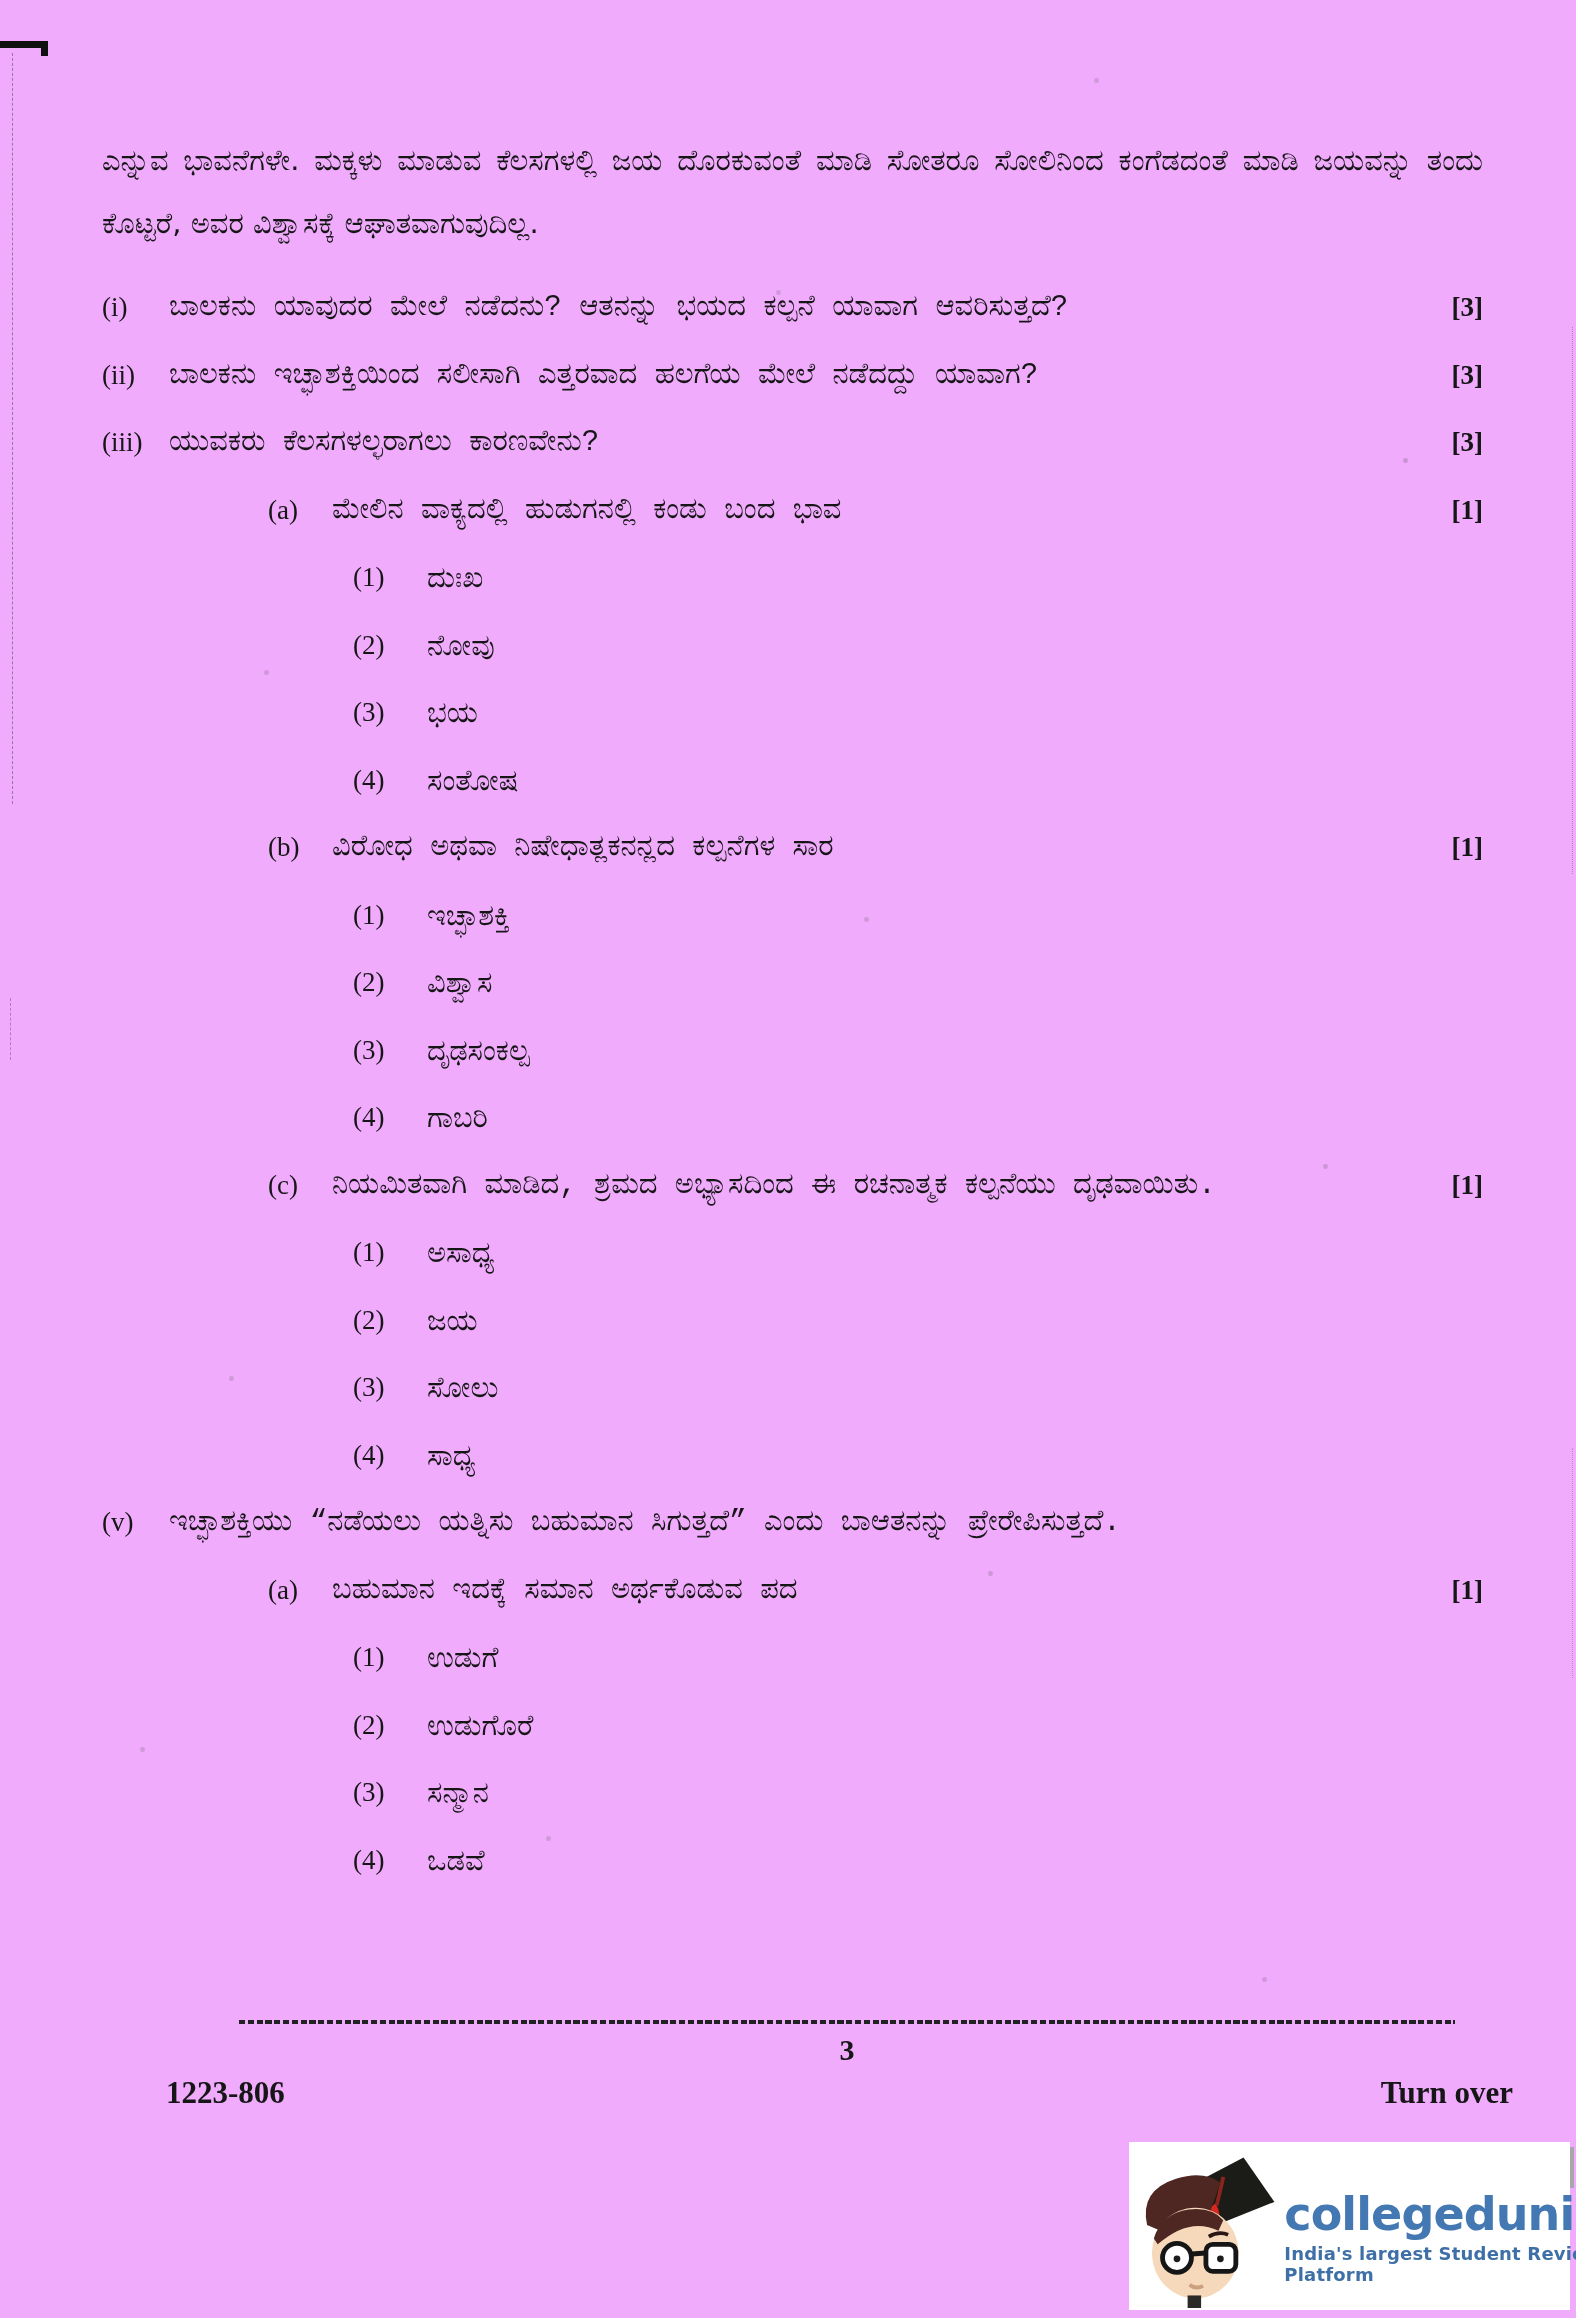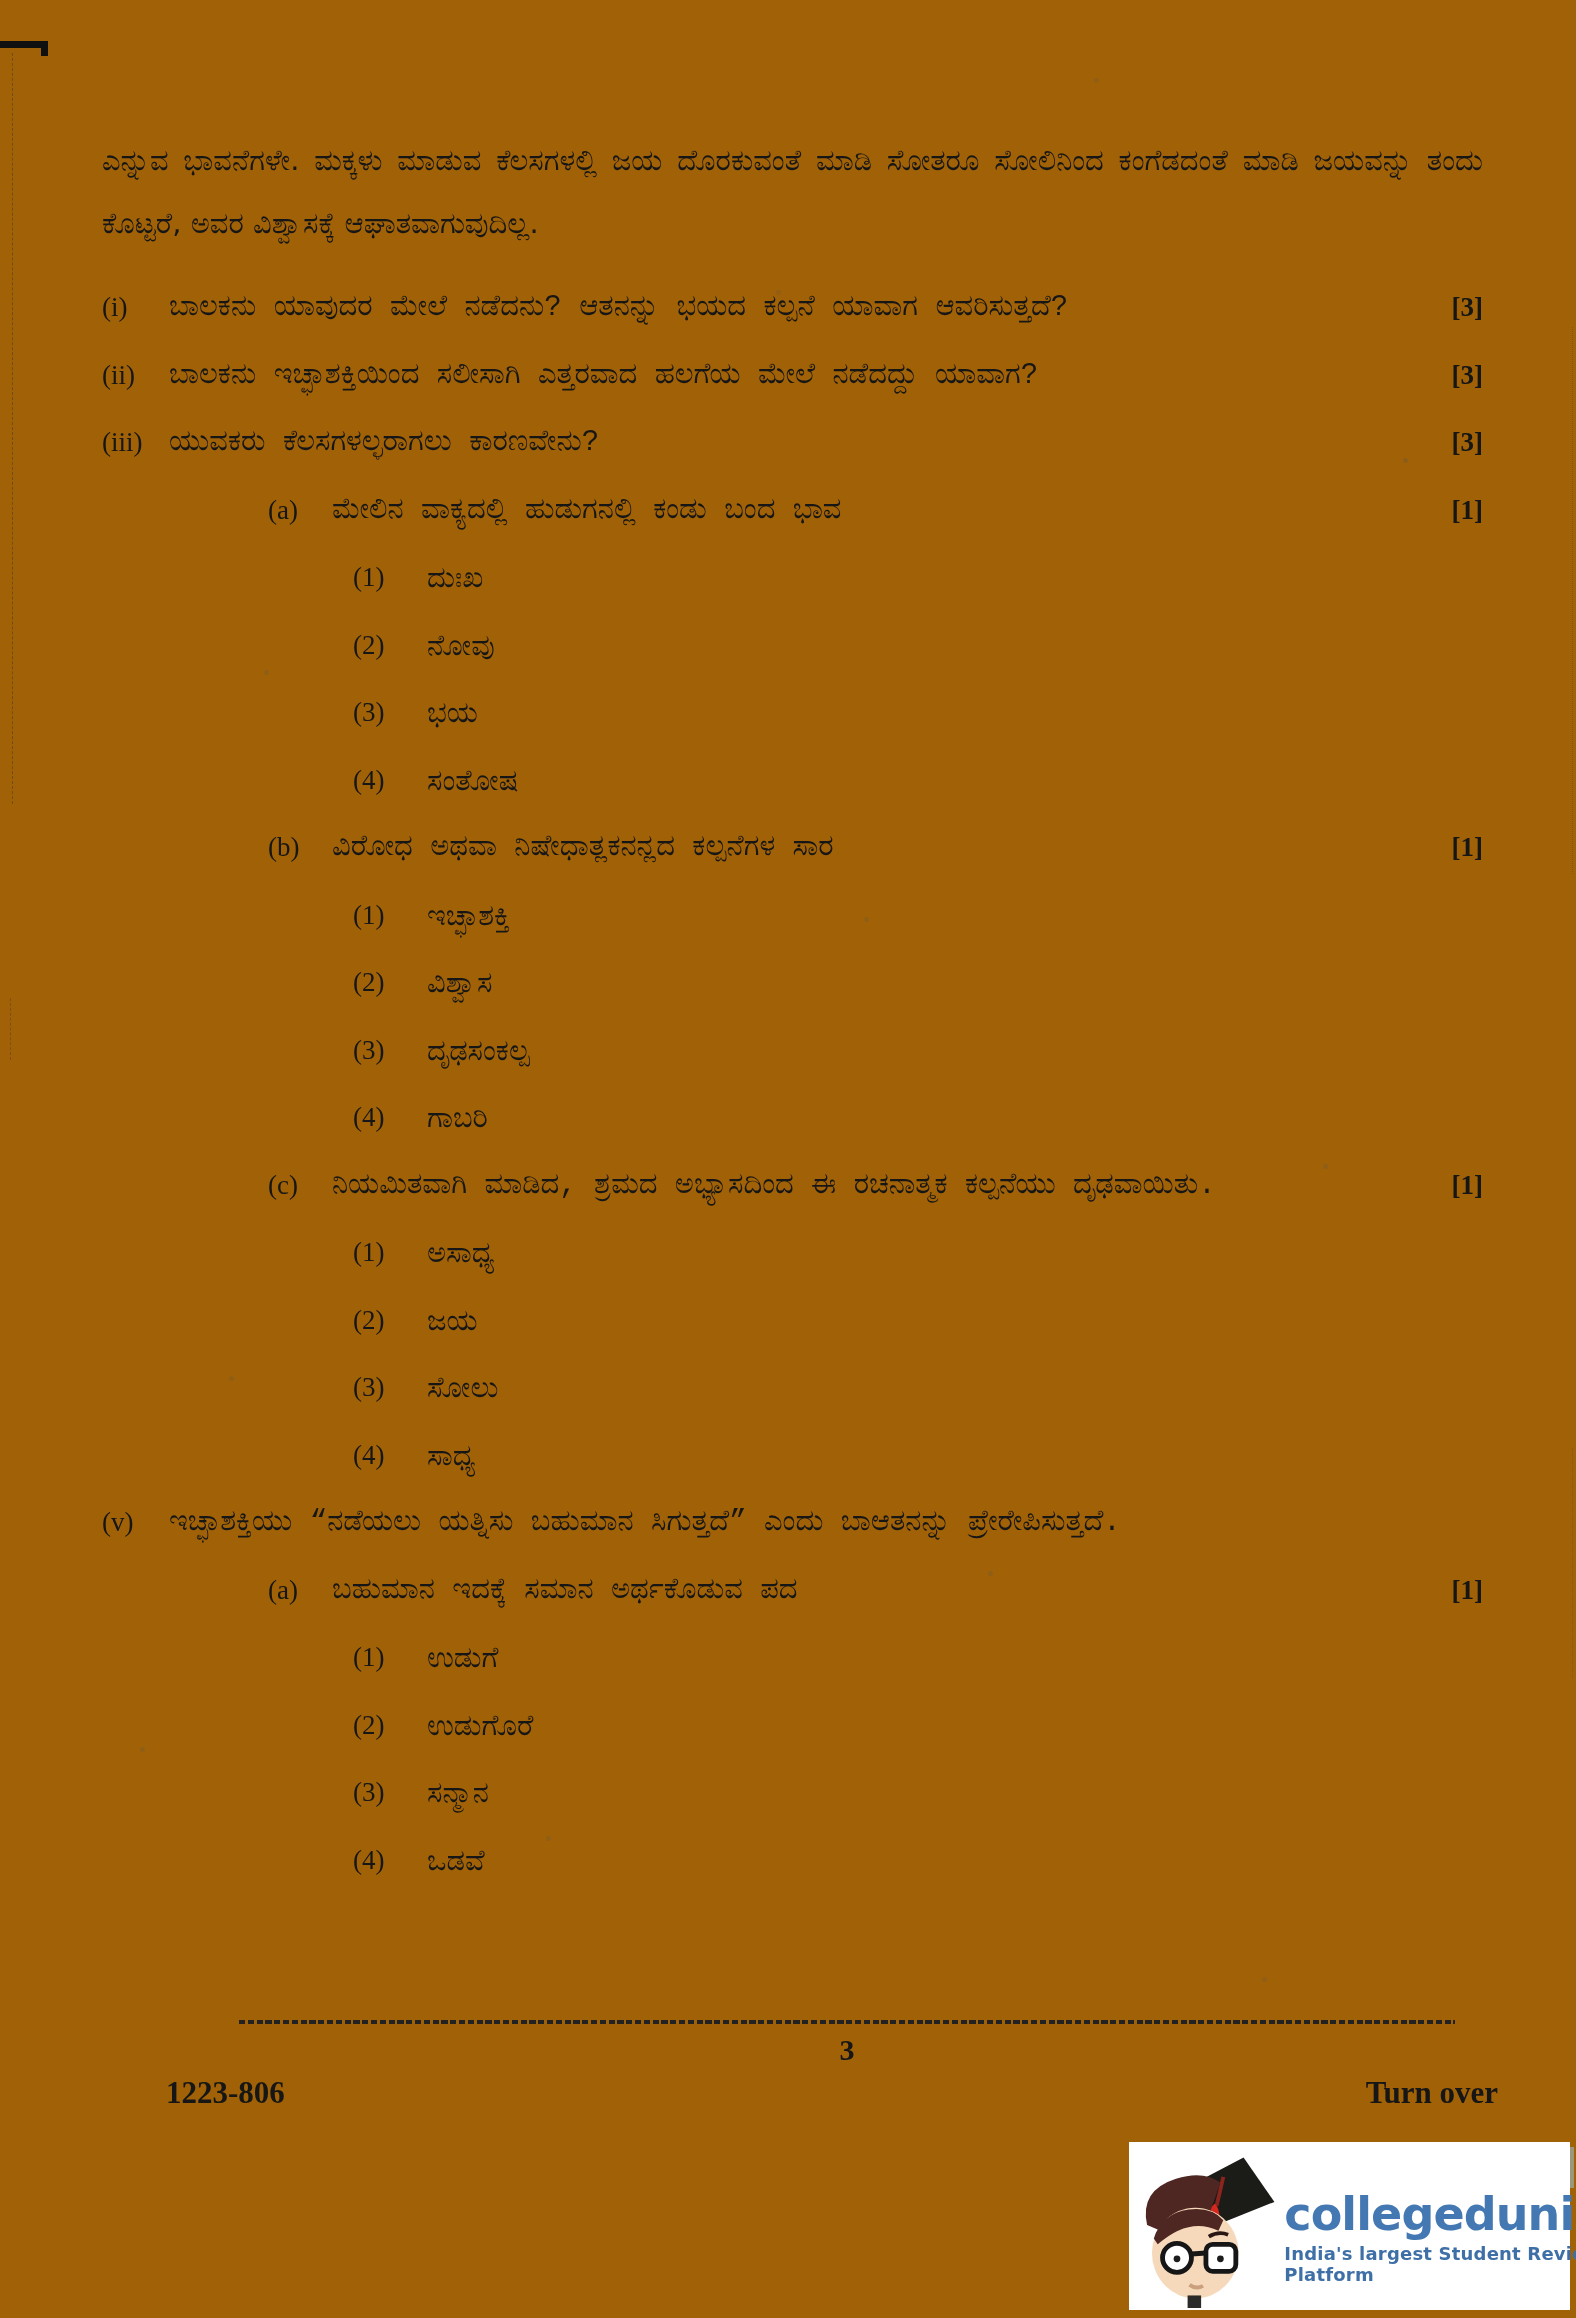--- a/index.html
+++ b/index.html
@@ -1,16 +1,16 @@
 <!DOCTYPE html>
 <html style="font-size:14px"><head>
 <meta charset="utf-8">
 <style>
   html,body{margin:0;padding:0;background:#e8e8e8;}
-  .page{position:relative;width:1577px;height:2319px;margin:0 auto;background:#a16207;
+  .page{position:relative;width:1577px;height:2319px;margin:0 auto;background:#f0abfc;
         overflow:hidden;font-family:"DejaVu Sans",sans-serif;color:#161616;}
   .serif{font-family:"Liberation Serif",serif;}
 
   
   .corner-mark-h{position:absolute;left:0;top:41px;width:48px;height:7px;background:#101010;}
   .corner-mark-v{position:absolute;left:41px;top:41px;width:7px;height:15px;background:#101010;}
   .edge-dots-left{position:absolute;left:11.5px;top:53px;height:751px;width:0;
         border-left:1.8px dashed rgba(50,50,50,.45);}
   .edge-dots-left2{position:absolute;left:9.7px;top:998px;height:62px;width:0;
         border-left:1.8px dashed rgba(50,50,50,.35);}
@@ -43,21 +43,21 @@
            font-size:29px;line-height:41px;margin-bottom:26.5px;font-weight:500;}
   .sub-num{font-family:"Liberation Serif",serif;font-size:27px;}
   .opt-row{display:grid;grid-template-columns:74px 1fr;margin-left:85px;
            font-size:29px;line-height:41px;margin-bottom:26.5px;font-weight:500;}
   .opt-num{font-family:"Liberation Serif",serif;font-size:27px;}
 
   .divider{position:absolute;left:239px;top:2020px;width:1216px;height:3.5px;
      background:repeating-linear-gradient(90deg,#222 0 6.2px,transparent 6.2px 8.8px);}
   .page-num{position:absolute;left:239px;top:2033px;width:1216px;text-align:center;
      font-size:30px;font-weight:bold;}
-  .footer-row{position:absolute;left:166px;right:79px;top:2075px;display:flex;
+  .footer-row{position:absolute;left:166px;right:64px;top:2075px;display:flex;
      justify-content:space-between;font-size:31px;font-weight:bold;}
 
   .watermark{position:absolute;right:7px;bottom:8.8px;width:441px;height:168px;
      display:flex;align-items:center;gap:5.3px;background:#fff;}
   .mascot{width:150px;height:164px;flex:0 0 auto;}
   .logo-text{display:flex;flex-direction:column;justify-content:center;margin-top:23px;}
   .brand-line{display:flex;align-items:flex-start;}
   .brand{font-size:46px;font-weight:bold;color:#4478b2;letter-spacing:-0.9px;line-height:49px;}
   .tagline{font-size:18px;font-weight:bold;color:#3e6fa6;margin-top:3.5px;letter-spacing:0.2px;}
 </style>

